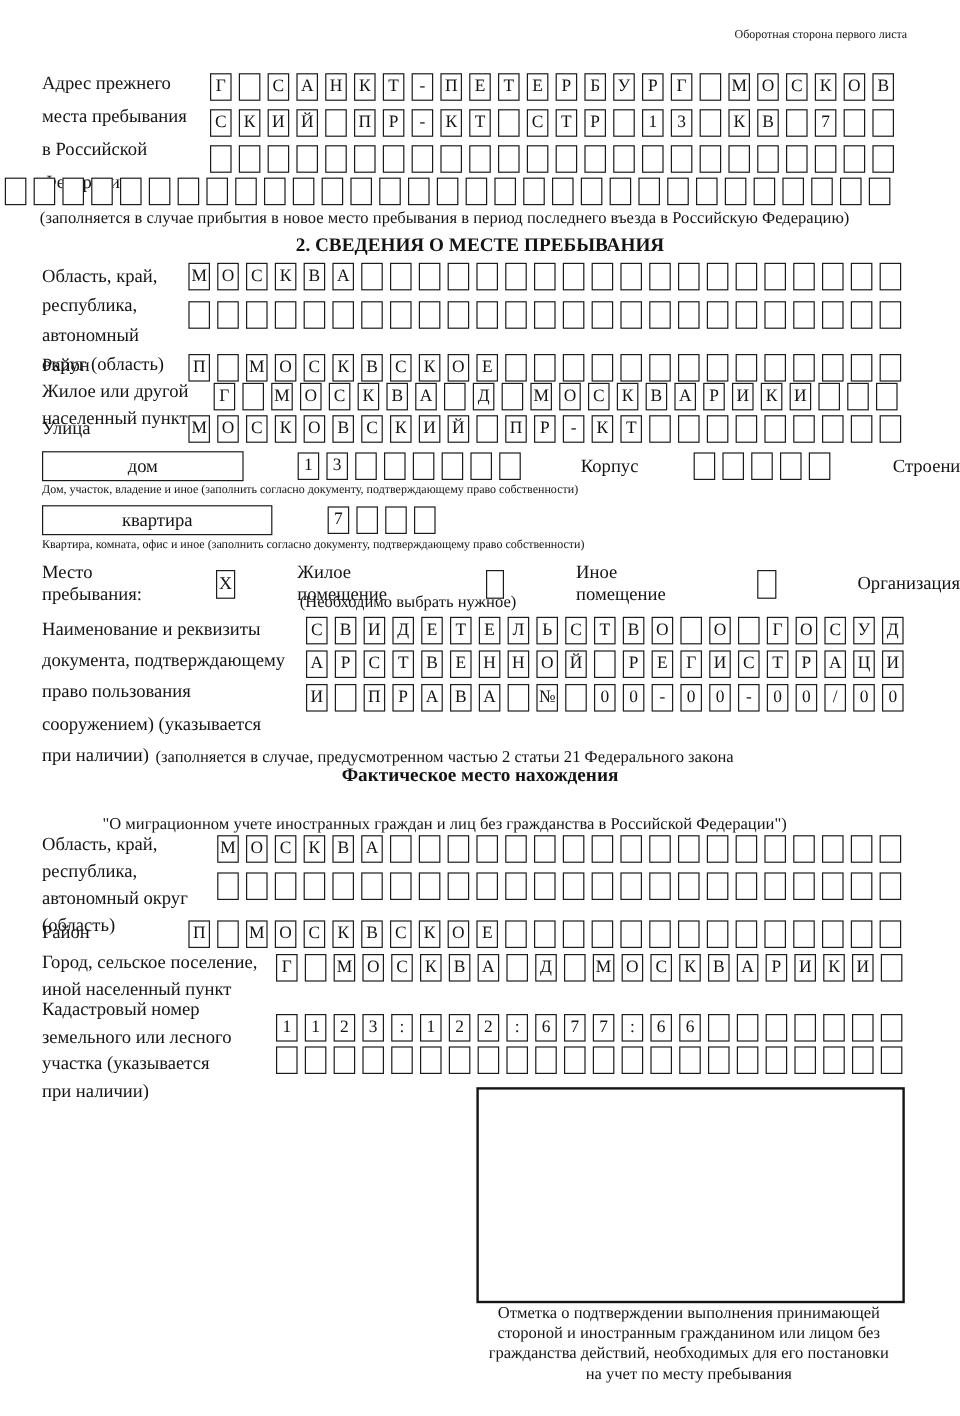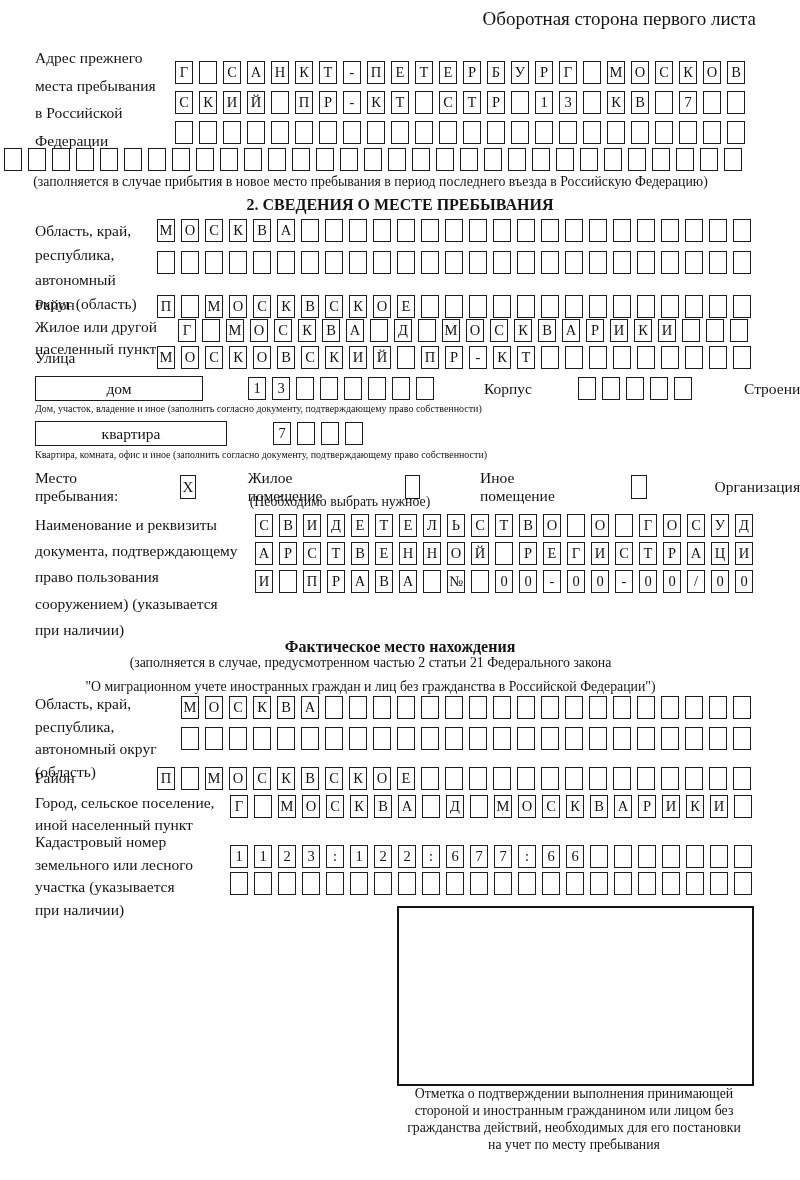--- a/index.html
+++ b/index.html
@@ -1,18 +1,18 @@
 <!DOCTYPE html>
 <html><head>
 <meta charset="utf-8">
 <style>
   html,body{margin:0;padding:0;background:#fff;}
   .page{position:relative;width:800px;height:1180px;background:#ffffff;
         font-family:"Liberation Serif",serif;color:#141414;overflow:hidden;}
-  .hdr{position:absolute;top:8px;right:44px;font-size:19px;}
+  .hdr{position:absolute;top:24px;right:44px;font-size:10px;}
   .lbl{position:absolute;font-size:15.5px;}
   .title{position:absolute;left:0;width:800px;text-align:center;font-weight:bold;font-size:16px;}
   .note{position:absolute;left:0;width:741px;text-align:center;font-size:13.8px;}
   .noteL{position:absolute;font-size:10px;}
   .grid{position:absolute;display:flex;gap:6px;}
   .igrid{display:flex;gap:6px;}
   .cell{box-sizing:border-box;flex:0 0 18px;width:18px;height:23px;border:1.6px solid #1c1c1c;
         display:flex;align-items:center;justify-content:center;font-size:14.5px;background:#fff;}
   .hrow{position:absolute;display:flex;align-items:center;font-size:15.5px;gap:40px;}
   .wbox{box-sizing:border-box;height:25px;border:1.6px solid #1c1c1c;display:flex;
@@ -23,21 +23,21 @@
   .caption{position:absolute;left:344px;top:1086px;width:460px;text-align:center;
            font-size:13.8px;line-height:16.9px;}
 </style>
 </head>
 <body>
 
 <div class="page">
 
   <div class="hdr">Оборотная сторона первого листа</div>
 
-  <div class="lbl" style="left:35px;top:44px;line-height:27.5px">
+  <div class="lbl" style="left:35px;top:56px;line-height:27.5px">
     <div>Адрес прежнего</div>
     <div>места пребывания</div>
     <div>в Российской</div>
     <div>Федерации</div>
   </div>
   <div class="grid" style="left:175px;top:61px">
       <span class="cell">Г</span>
       <span class="cell"></span>
       <span class="cell">С</span>
       <span class="cell">А</span>
@@ -424,21 +424,21 @@
       <span class="cell">0</span>
       <span class="cell">-</span>
       <span class="cell">0</span>
       <span class="cell">0</span>
       <span class="cell">/</span>
       <span class="cell">0</span>
       <span class="cell">0</span>
     </div>
 
   <div class="title" style="top:638px">Фактическое место нахождения</div>
-  <div class="note" style="top:655px">(заполняется в случае, предусмотренном частью 2 статьи 21 Федерального закона</div>
+  <div class="note" style="top:623px">(заполняется в случае, предусмотренном частью 2 статьи 21 Федерального закона</div>
   <div class="note" style="top:679px">"О миграционном учете иностранных граждан и лиц без гражданства в Российской Федерации")</div>
 
   <div class="lbl" style="left:35px;top:693px;line-height:22.5px">
     <div>Область, край,</div>
     <div>республика,</div>
     <div>автономный округ</div>
     <div>(область)</div>
   </div>
   <div class="grid" style="left:181px;top:696px">
       <span class="cell">М</span>

